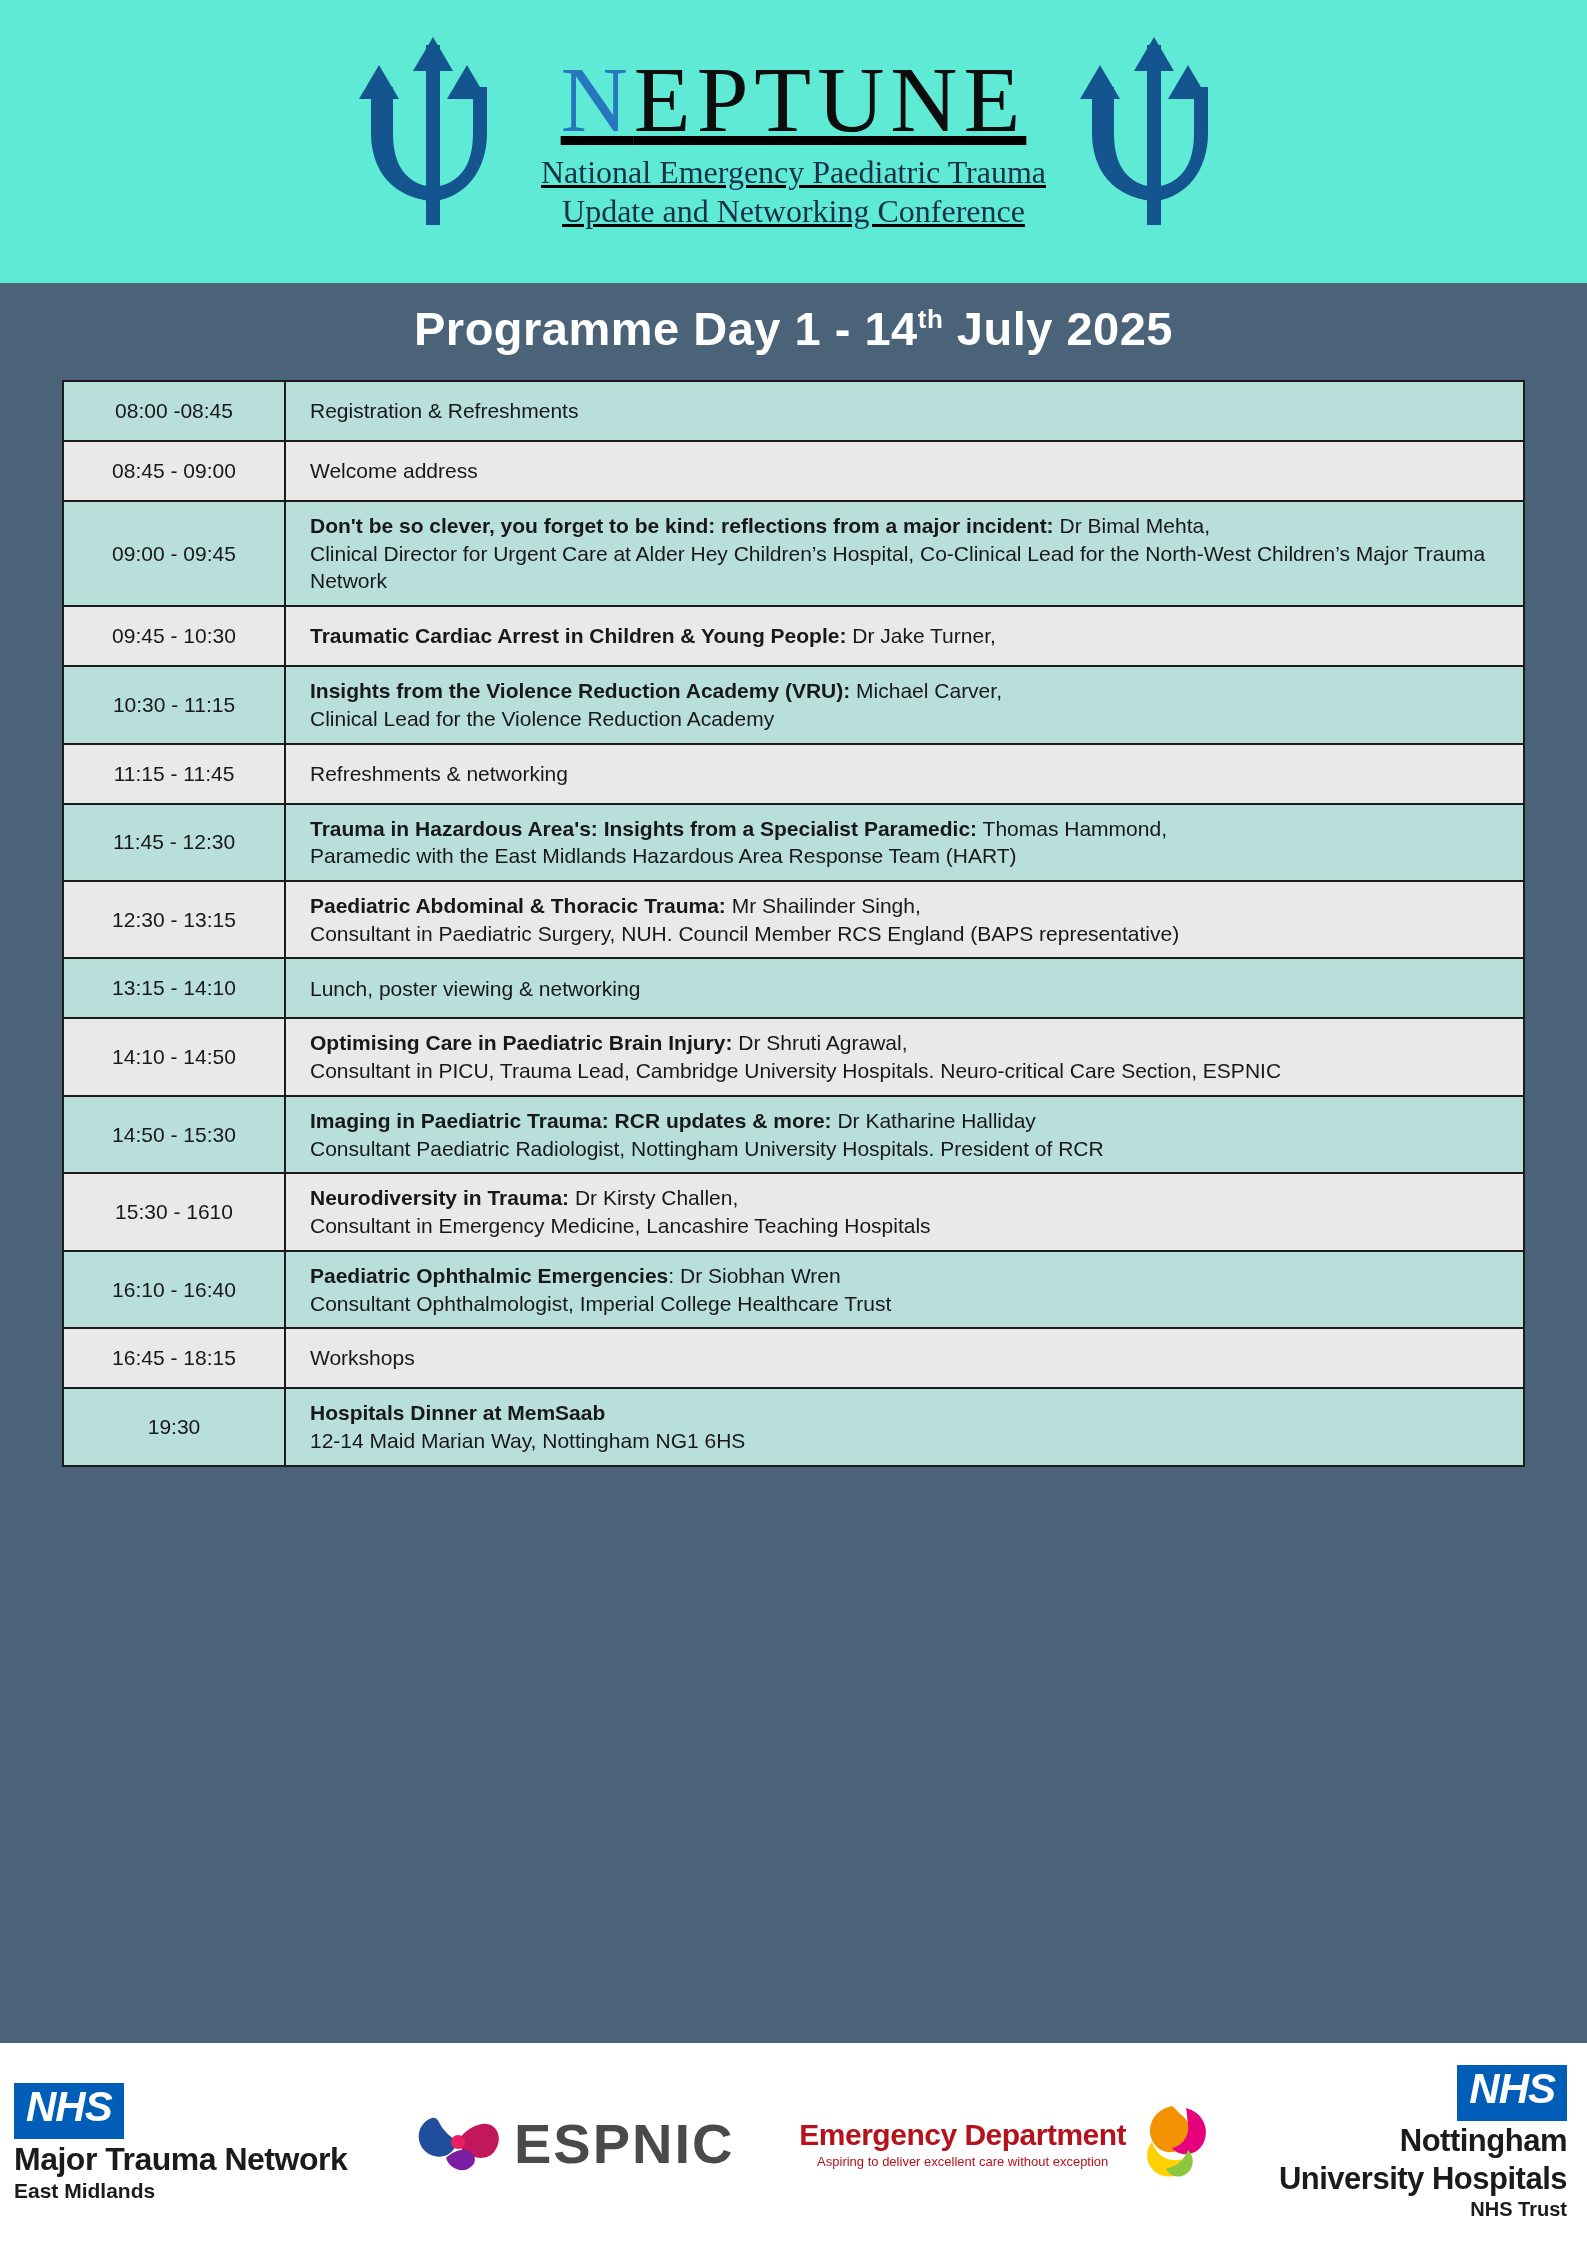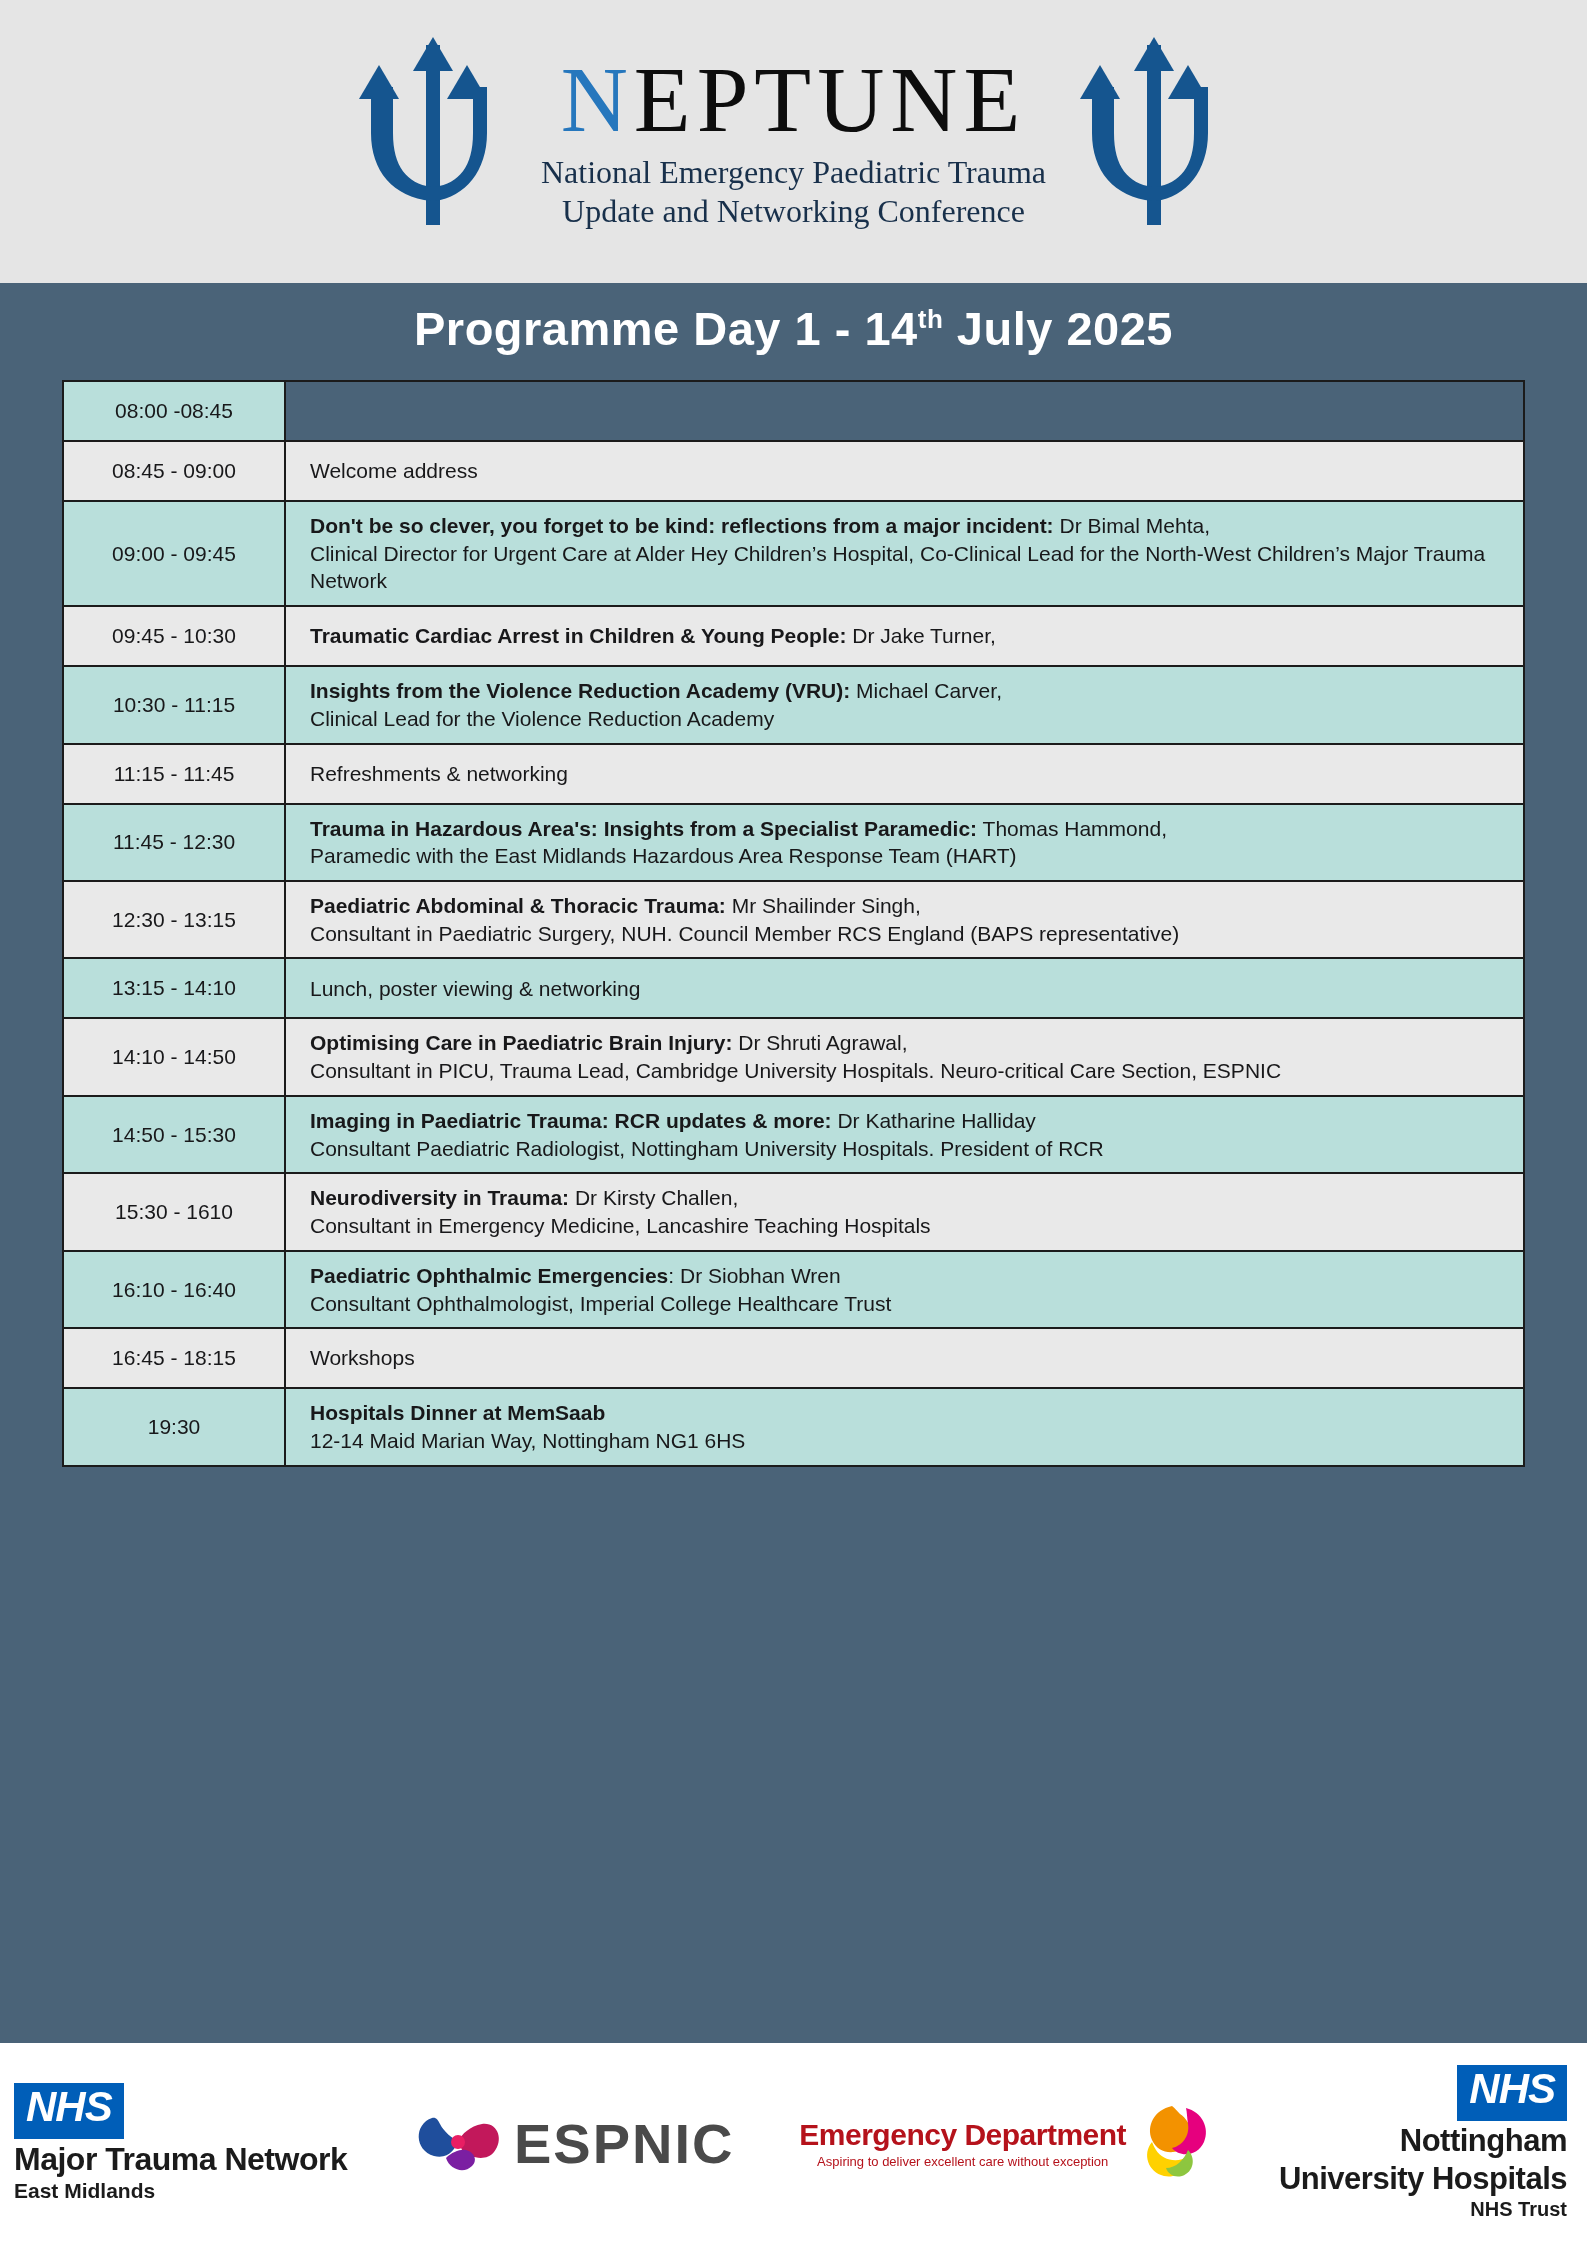--- a/index.html
+++ b/index.html
@@ -18,24 +18,25 @@
     width: 1587px;
     height: 2245px;
     background: #ffffff;
     box-sizing: border-box;
   }
 
   
   .logo-band {
     position: relative;
     height: 283px;
-    background: #e5e5e5;
+    background: #5eead4;
     display: flex;
     align-items: center;
     justify-content: center;
+    text-decoration: underline;
   }
   .trident-left, .trident-right {
     width: 180px;
     height: 210px;
     flex: 0 0 auto;
     display: flex;
     align-items: center;
     justify-content: center;
   }
   .logo-center {
@@ -254,20 +255,25 @@
 
   <div class="body-band">
     <div class="programme-title">
       <span>Programme Day 1 - 14</span><sup>th</sup><span> July 2025</span>
     </div>
 
     <div class="table-wrap">
 
       <div class="row teal">
         <div class="cell cell-time">08:00 -08:45</div>
+        <div class="cell cell-desc">
+          <span>
+              <span class="t">Registration &amp; Refreshments</span>
+            </span>
+        </div>
       </div>
 
       <div class="row grey">
         <div class="cell cell-time">08:45 - 09:00</div>
         <div class="cell cell-desc">
           <span>
               <span class="t">Welcome address</span>
             </span>
         </div>
       </div>

